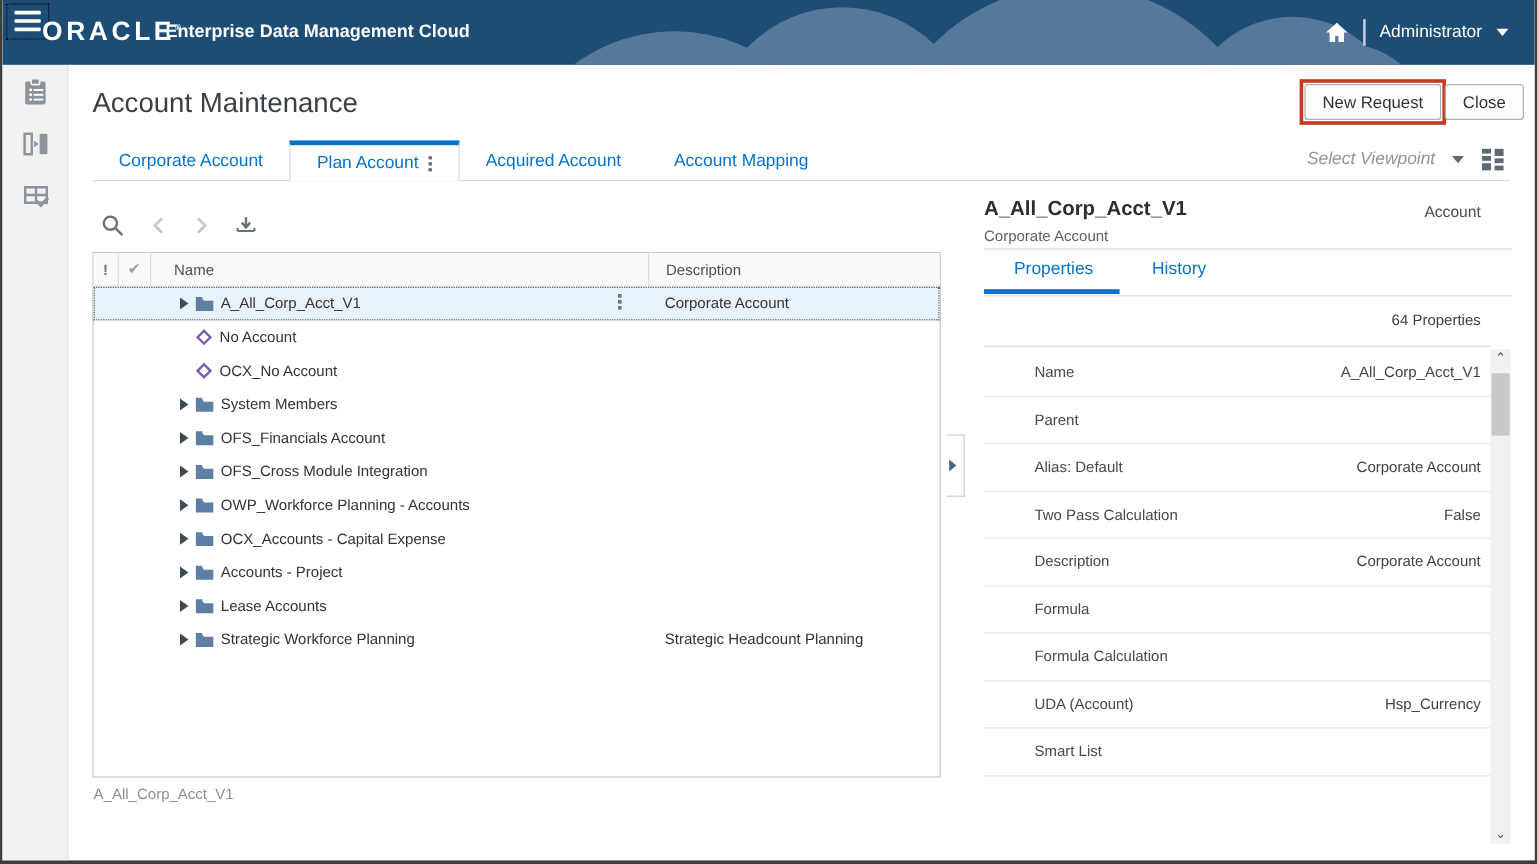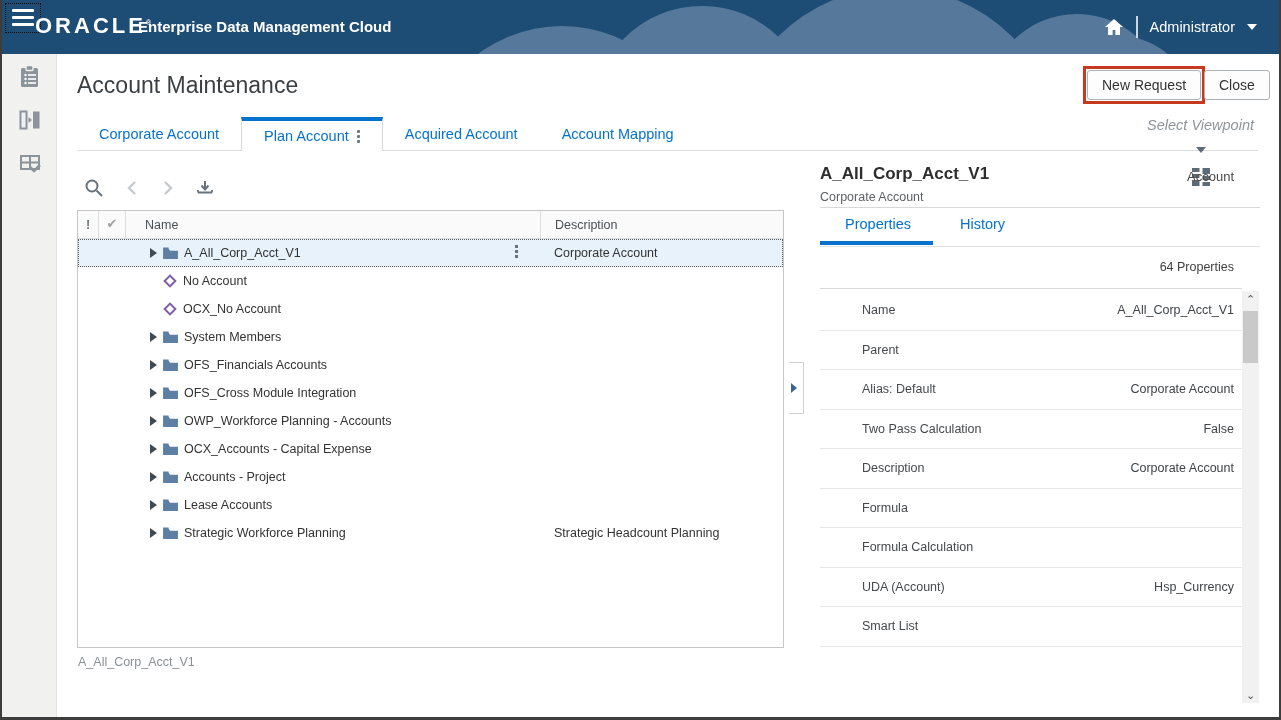--- a/index.html
+++ b/index.html
@@ -30,21 +30,21 @@
   .page-title { position:absolute; left:75px; top:72px; font-size:23px; color:#3a3f44; }
   .btn { display:inline-block; height:30px; line-height:28px; padding:0 14px; background:#fdfdfd; border:1px solid #adb2b6; border-radius:3px; font-size:14px; color:#333; cursor:pointer; }
   .annotation-box { position:absolute; left:1081px; top:66px; border:3px solid #c7391f; padding:1px; }
   .close-btn { position:absolute; left:1202px; top:70px; }
   
   .tabbar { position:absolute; left:75px; top:117px; width:1181px; height:34px; border-bottom:1px solid #d8dcdf; display:flex; align-items:flex-end; }
   .tab { font-size:14.5px; color:#0572ce; padding:0 22px; line-height:32px; cursor:pointer; white-space:nowrap; }
   .tab.active { background:#fff; border:1px solid #d8dcdf; border-top:4px solid #0572ce; border-bottom:none; height:34px; line-height:29px; margin-bottom:-1px; display:flex; align-items:center; gap:8px; }
   .tab-dots { display:inline-flex; flex-direction:column; gap:2px; cursor:pointer; }
   .tab-dots i { width:3px; height:3px; background:#6e767d; border-radius:1px; }
-  .viewpoint-group { position:absolute; right:25px; top:117px; height:32px; display:flex; align-items:center; gap:14px;flex-direction:column; }
+  .viewpoint-group { position:absolute; right:25px; top:117px; height:32px; display:flex; align-items:center; gap:14px; }
   .viewpoint-text { font-size:14.5px; font-style:italic; color:#8e959b; cursor:pointer; }
   .caret-down-gray { width:0; height:0; border-left:5px solid transparent; border-right:5px solid transparent; border-top:6px solid #5f6b74; cursor:pointer; }
   
   .tree-toolbar { position:absolute; left:82px; top:176px; height:24px; display:flex; align-items:center; gap:20px; }
   .tool-icon { cursor:pointer; display:inline-flex; }
   
   .tree-table { position:absolute; left:75px; top:210px; width:707px; height:438px; border:1px solid #c6c6c6; background:#fff; }
   .thead { display:flex; height:28px; background:#fafafa; border-bottom:1px solid #dcdcdc; font-size:12.5px; color:#4a4f54; align-items:center; }
   .th-alert { width:21px; text-align:center; border-right:1px solid #dedede; height:100%; line-height:28px; color:#6a737b; font-weight:bold; }
   .th-check { width:27px; text-align:center; border-right:1px solid #dedede; height:100%; line-height:26px; color:#9aa0a5; font-size:13px; }
@@ -262,21 +262,21 @@
         <span>System Members</span>
       </div>
       <div class="row-desc"></div>
     </div>
     <div class="trow">
       <div class="row-name">
         <span class="tri"></span>
         <svg width="15" height="13" viewBox="0 0 16 14">
             <path d="M0 2 L6 2 L7.5 4 L16 4 L16 13 L0 13 Z M0 2 L6 2 L6 0.5 L0 0.5 Z" fill="#5d7fa3"></path>
           </svg>
-        <span>OFS_Financials Accounts</span>
+        <span>OFS_Financials Account</span>
       </div>
       <div class="row-desc"></div>
     </div>
     <div class="trow">
       <div class="row-name">
         <span class="tri"></span>
         <svg width="15" height="13" viewBox="0 0 16 14">
             <path d="M0 2 L6 2 L7.5 4 L16 4 L16 13 L0 13 Z M0 2 L6 2 L6 0.5 L0 0.5 Z" fill="#5d7fa3"></path>
           </svg>
         <span>OFS_Cross Module Integration</span>

